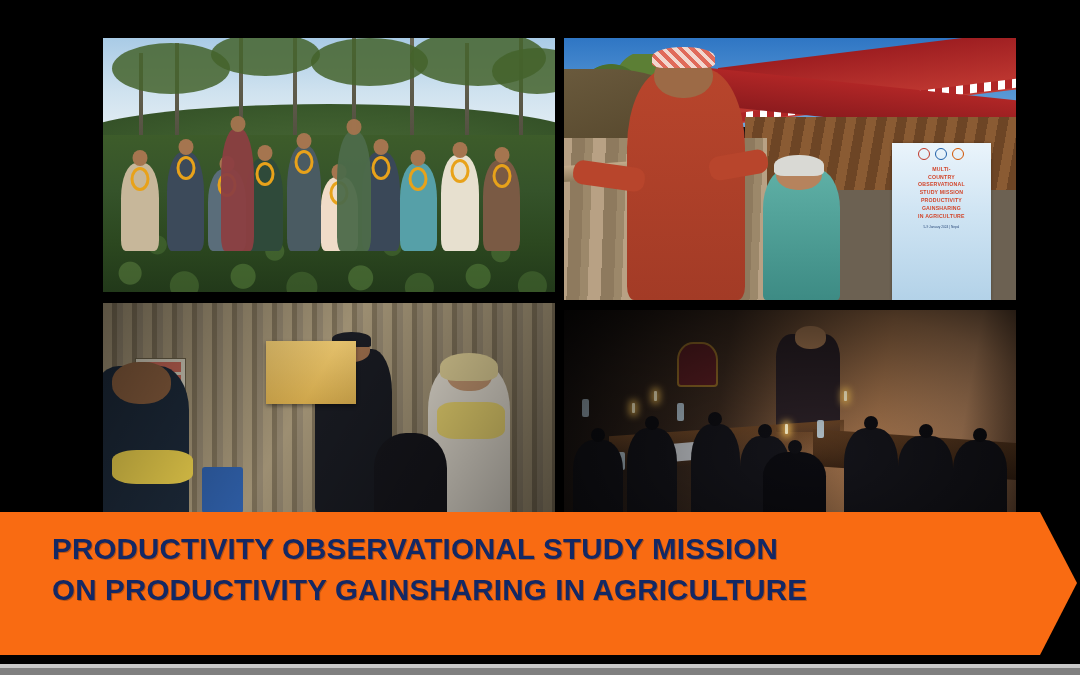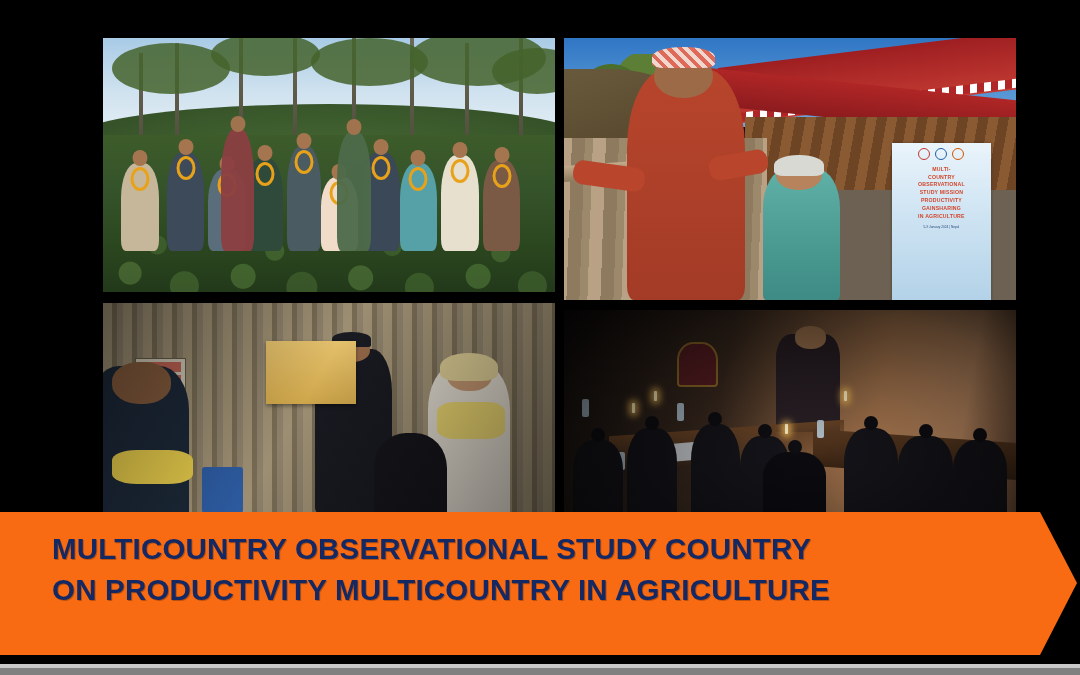--- a/index.html
+++ b/index.html
@@ -351,21 +351,21 @@
     </div>
   </div>
 
   <div class="banner-bar">
     <svg width="1080" height="143" viewBox="0 0 1080 143">
       <polygon points="0,0 1040,0 1077,71 1040,143 0,143" fill="#F96B12"></polygon>
     </svg>
   </div>
 
   <div class="title-wrap">
-    <div class="title-line">MULTICOUNTRY OBSERVATIONAL STUDY COUNTRY</div>
-    <div class="title-line">ON PRODUCTIVITY MULTICOUNTRY IN AGRICULTURE</div>
+    <div class="title-line">PRODUCTIVITY OBSERVATIONAL STUDY MISSION</div>
+    <div class="title-line">ON PRODUCTIVITY GAINSHARING IN AGRICULTURE</div>
   </div>
 
   <div class="bar-black"></div>
   <div class="bar-gray1"></div>
   <div class="bar-gray2"></div>
 
 </div>
 
 </body></html>

